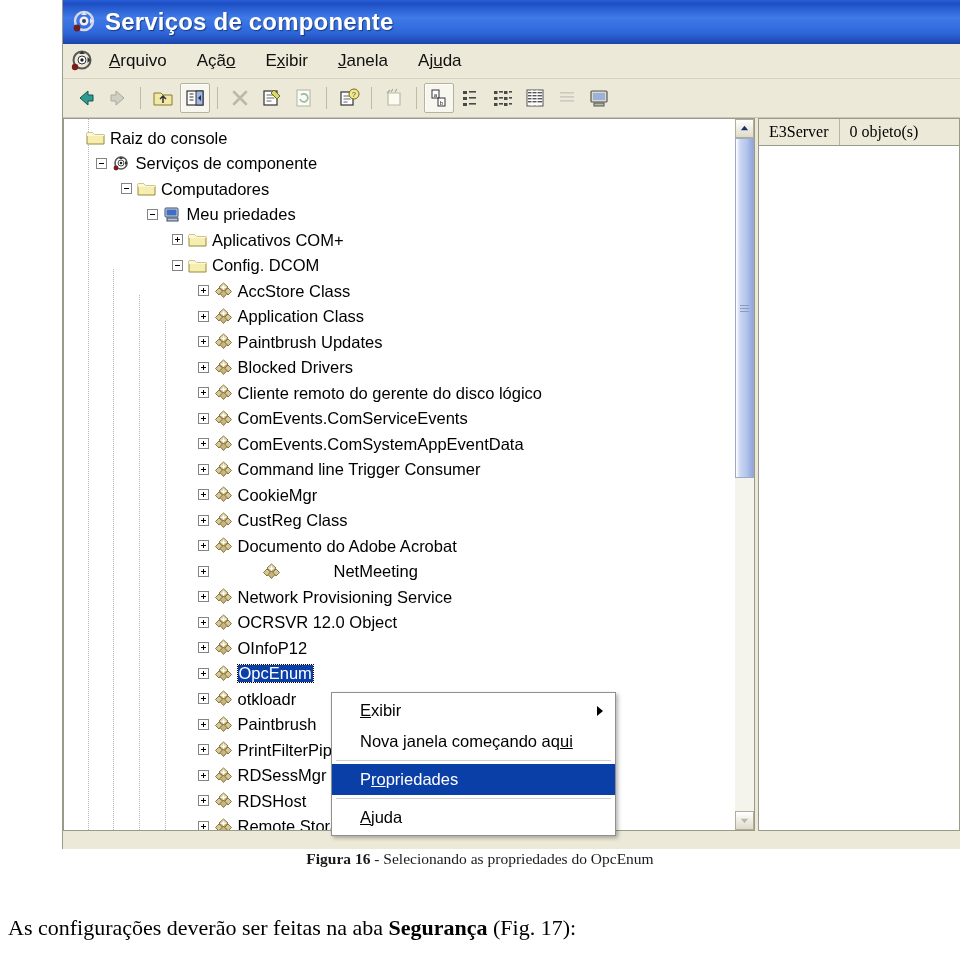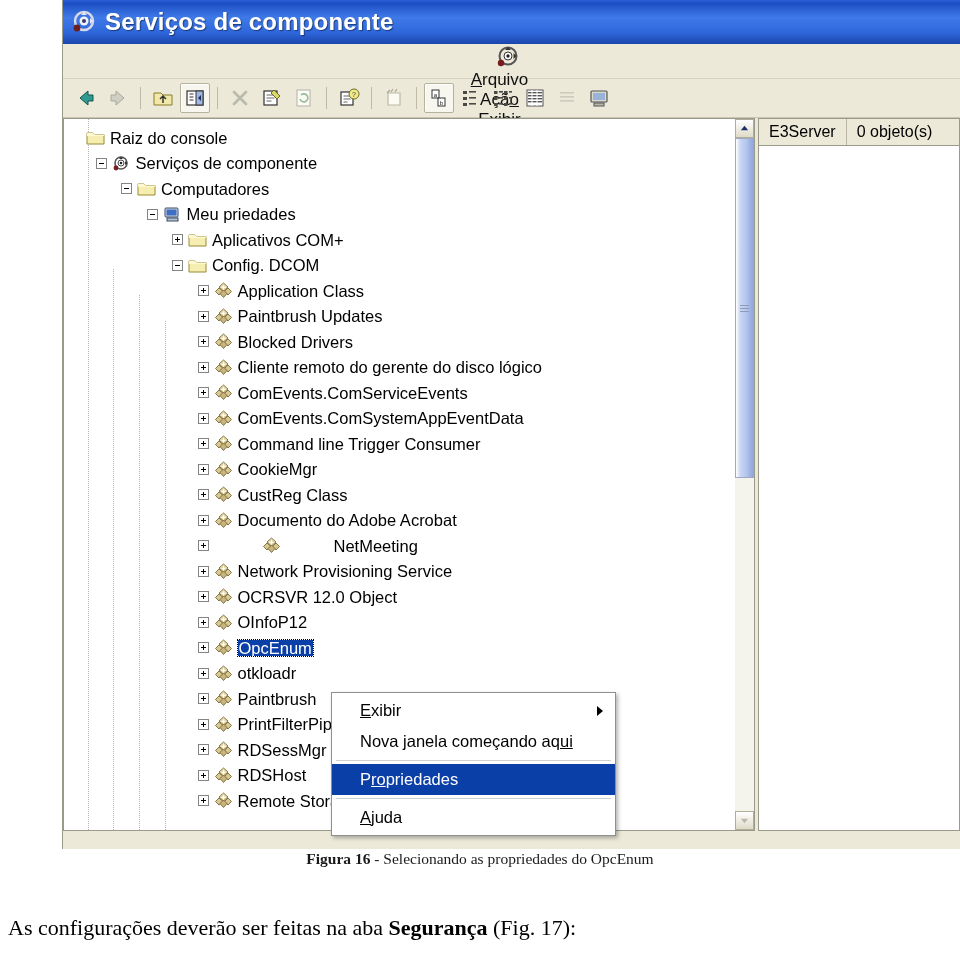--- a/index.html
+++ b/index.html
@@ -28,21 +28,21 @@
   #titlebar .tb-icon{width:26px;height:26px;margin-right:8px;flex:0 0 auto;}
   #titlebar .tb-text{
     color:#ffffff;font-size:24px;font-weight:bold;letter-spacing:.2px;
     text-shadow:1px 1px 1px rgba(0,0,0,.45);
     white-space:nowrap;
   }
 
   
   #menubar{
     height:34px;background:#ece9d8;border-bottom:1px solid #d5d2c2;
-    display:flex;align-items:center;padding-left:6px;flex-direction:column;
+    display:flex;align-items:center;padding-left:6px;
   }
   #menubar .mb-icon{width:26px;height:26px;margin-right:14px;flex:0 0 auto;}
   .menu-item{
     font-size:17px;color:#101010;margin-right:30px;white-space:nowrap;cursor:default;
   }
   .menu-item u{text-decoration:underline;}
 
   
   #toolbar{
     height:38px;background:#ece9d8;border-bottom:1px solid #c9c6b6;
@@ -119,21 +119,21 @@
   #rightpane{
     flex:1 1 auto;background:#ffffff;border:1px solid #9a9a8a;
     box-sizing:border-box;margin-left:3px;position:relative;overflow:hidden;
   }
   #rp-header{
     height:26px;background:#ece9d8;border-bottom:1px solid #9a9a8a;
     display:flex;align-items:center;font-size:16px;color:#000;
   }
   .rp-col{
     padding:0 10px;height:100%;display:flex;align-items:center;
-    border-right:1px solid #b8b5a3;white-space:nowrap;
+    border-right:1px solid #b8b5a3;white-space:nowrap;font-family:Liberation Serif, serif;
   }
   .rp-col:last-child{border-right:0;}
 
   
   #ctxmenu{
     position:absolute;left:268px;top:692px;width:285px;
     background:#ffffff;border:1px solid #8f8f8f;
     box-shadow:2px 2px 4px rgba(0,0,0,.30);
     padding:2px 0;box-sizing:border-box;z-index:40;
   }
@@ -385,20 +385,31 @@
               </svg></span>
             <span class="lbl">Aplicativos COM+</span>
           </div>
           <div class="row" style="padding-left: 102px;">
             <span class="exp "></span>
             <span class="ico"><svg viewBox="0 0 19 17" width="19" height="17">
                 <path d="M1 4 h6 l1.6 1.6 h9.4 V15 H1 Z" fill="#f5eeb0" stroke="#9a8a34" stroke-width="1"></path>
                 <path d="M1 4 h6 l1.6 1.6 h9.4 V7 H1 Z" fill="#fdf8d2" stroke="none"></path>
               </svg></span>
             <span class="lbl">Config. DCOM</span>
+          </div>
+          <div class="row" style="padding-left: 127.5px;">
+            <span class="exp plus"></span>
+            <span class="ico"><svg viewBox="0 0 19 17" width="19" height="17">
+                <path d="M9.5 1 L14 5 L9.5 9 L5 5 Z" fill="#e8dcb0" stroke="#7a6a33" stroke-width="0.9"></path>
+                <path d="M5 6 L9 9.5 L5 13 L1.5 9.5 Z" fill="#d9c894" stroke="#7a6a33" stroke-width="0.9"></path>
+                <path d="M14 6 L17.5 9.5 L14 13 L10.5 9.5 Z" fill="#d9c894" stroke="#7a6a33" stroke-width="0.9"></path>
+                <path d="M9.5 8 L13 11.5 L9.5 15.5 L6 11.5 Z" fill="#c9b57e" stroke="#7a6a33" stroke-width="0.9"></path>
+                <path d="M9.5 3.5 v4 M7.5 5.5 h4" stroke="#fff" stroke-width="1.1"></path>
+              </svg></span>
+            <span class="lbl">AccStore Class</span>
           </div>
           <div class="row" style="padding-left: 127.5px;">
             <span class="exp plus"></span>
             <span class="ico"><svg viewBox="0 0 19 17" width="19" height="17">
                 <path d="M9.5 1 L14 5 L9.5 9 L5 5 Z" fill="#e8dcb0" stroke="#7a6a33" stroke-width="0.9"></path>
                 <path d="M5 6 L9 9.5 L5 13 L1.5 9.5 Z" fill="#d9c894" stroke="#7a6a33" stroke-width="0.9"></path>
                 <path d="M14 6 L17.5 9.5 L14 13 L10.5 9.5 Z" fill="#d9c894" stroke="#7a6a33" stroke-width="0.9"></path>
                 <path d="M9.5 8 L13 11.5 L9.5 15.5 L6 11.5 Z" fill="#c9b57e" stroke="#7a6a33" stroke-width="0.9"></path>
                 <path d="M9.5 3.5 v4 M7.5 5.5 h4" stroke="#fff" stroke-width="1.1"></path>
               </svg></span>

